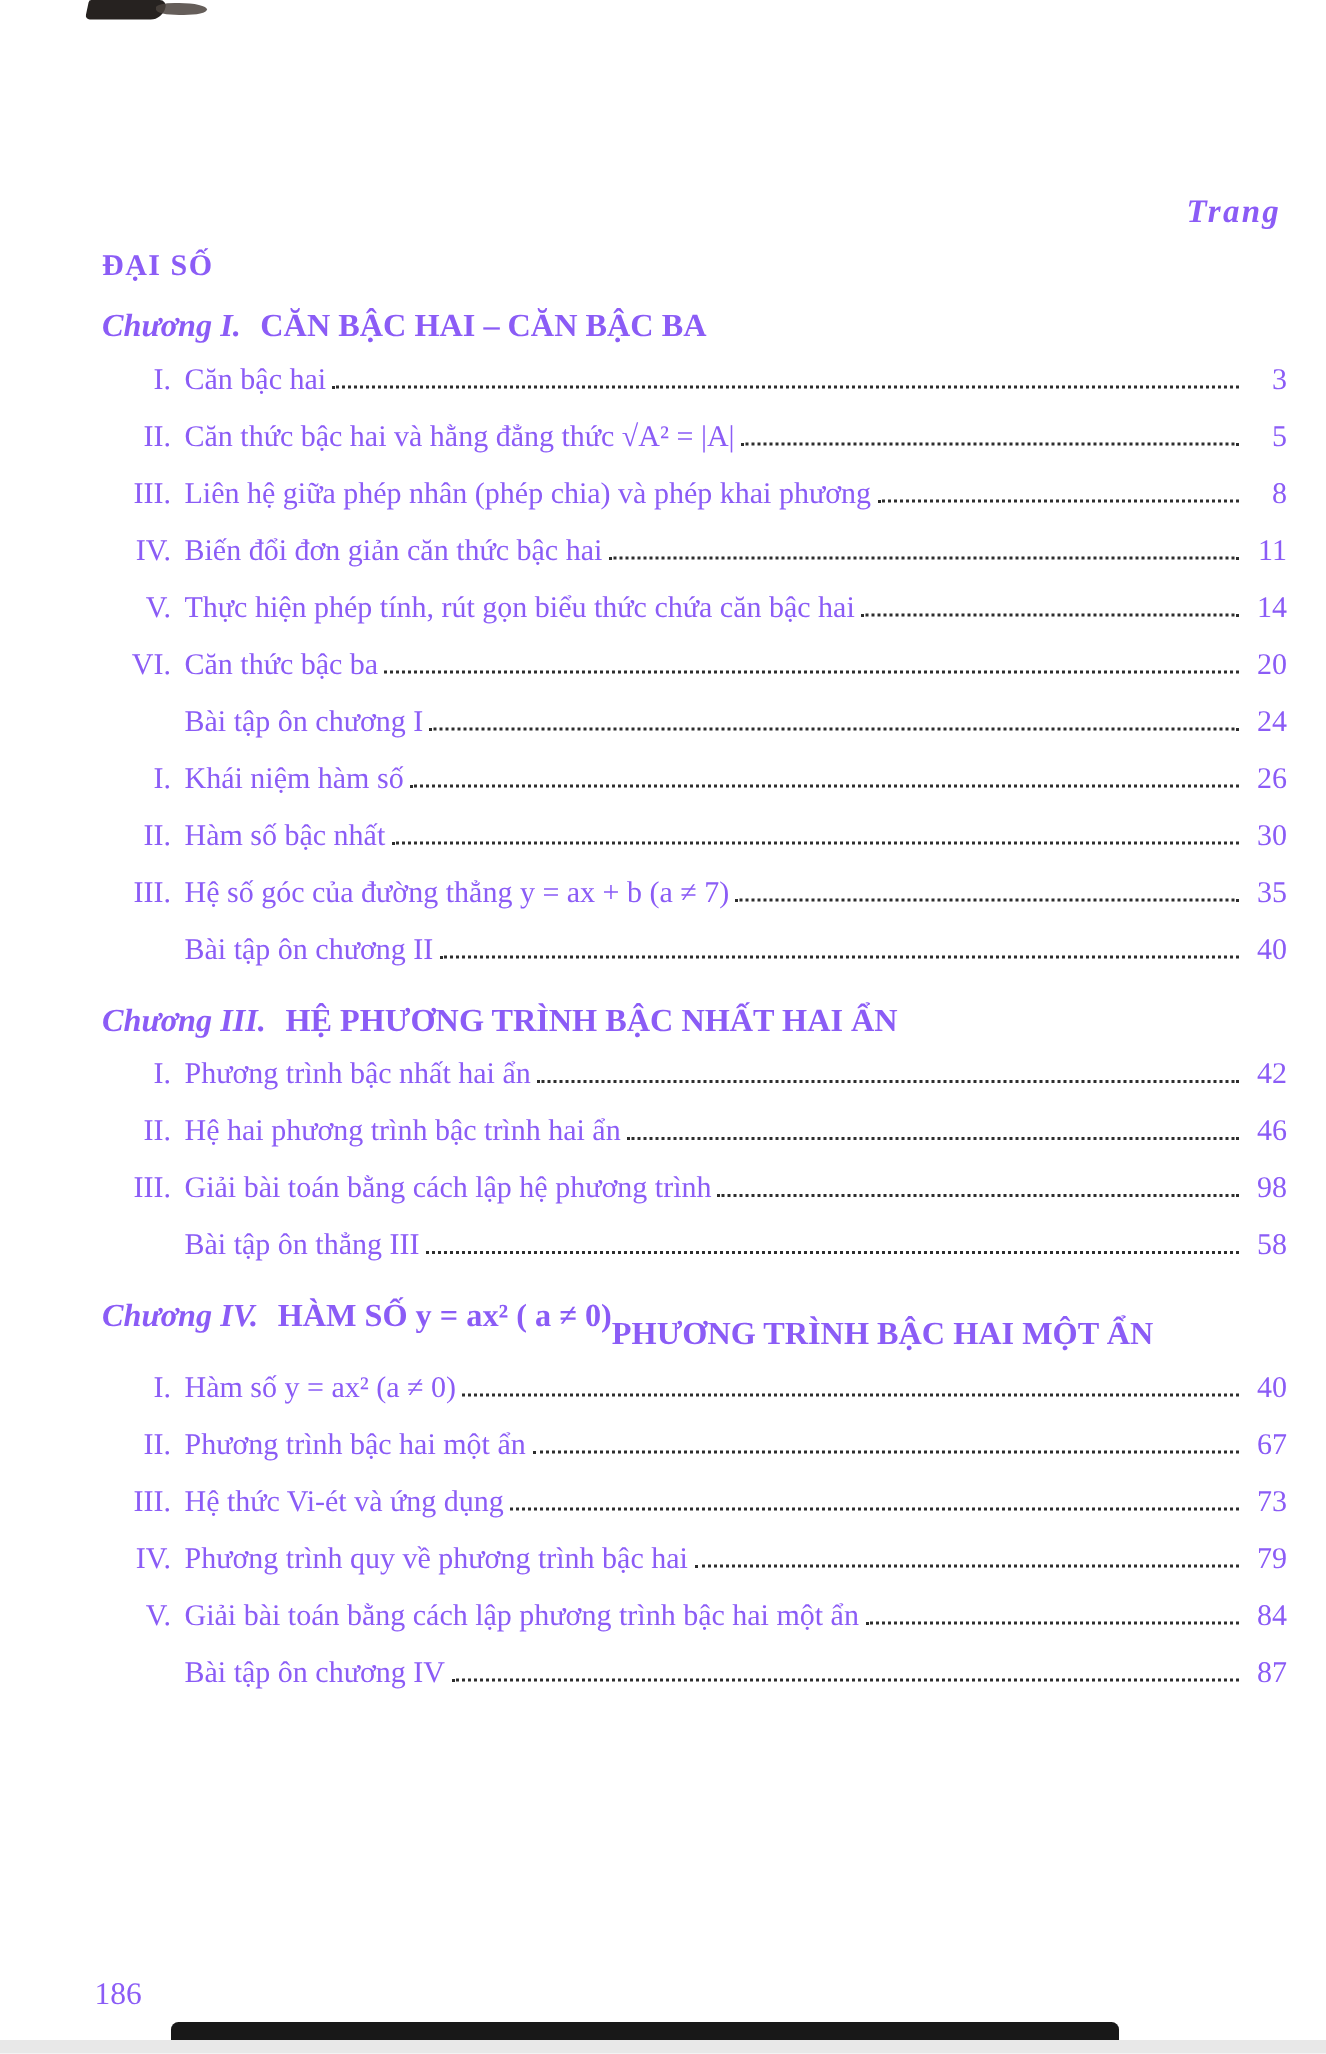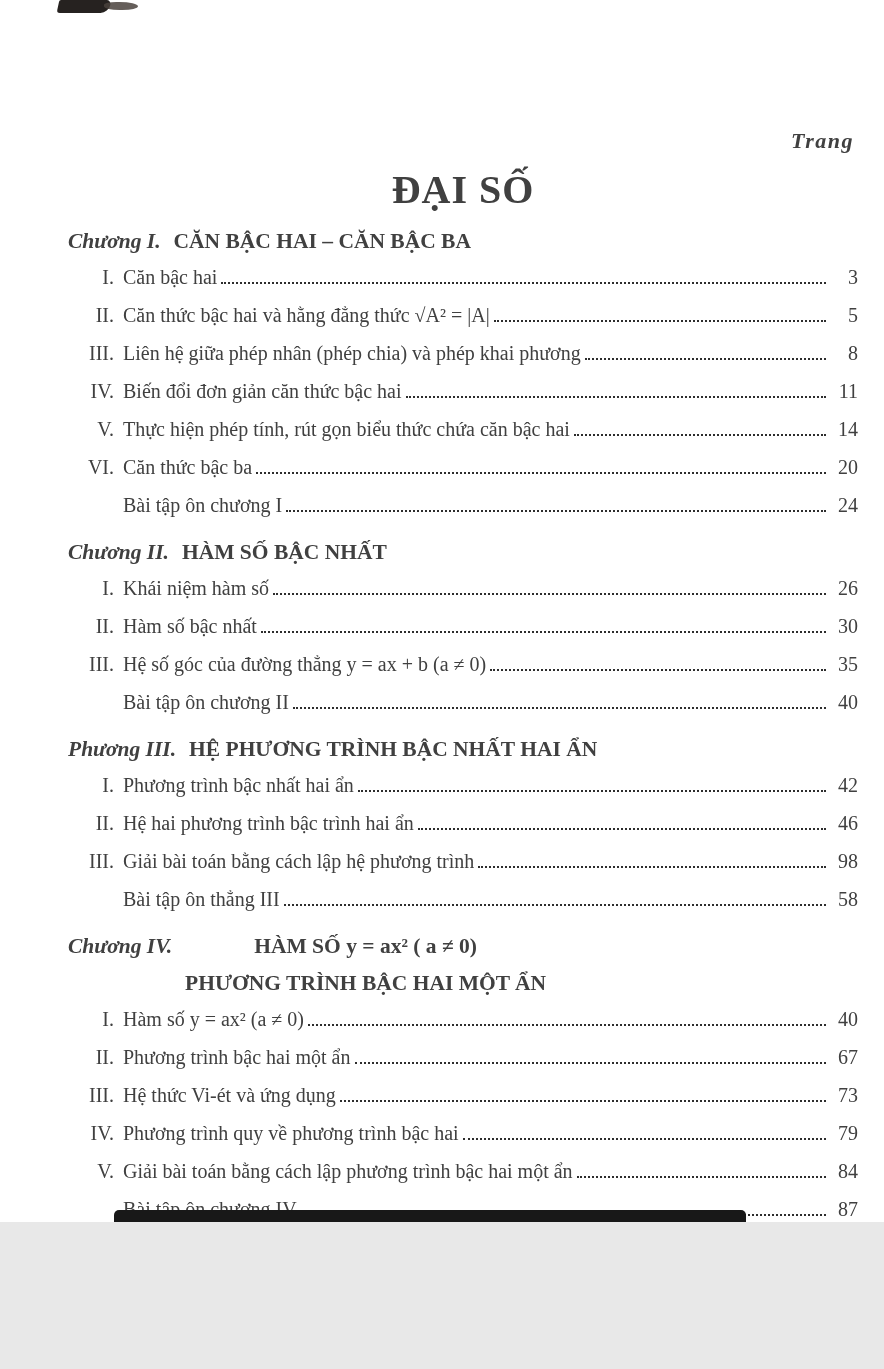--- a/index.html
+++ b/index.html
@@ -4,42 +4,42 @@
 <title>Mục lục - Đại Số</title>
 <style>
   html, body {
     margin: 0;
     padding: 0;
     background: #e8e8e8;
   }
   .page {
     position: relative;
     width: 884px;
-    height: 1222px;
+    height: 1360px;
     margin: 0 auto;
     background: #ffffff;
     font-family: "Liberation Serif", "DejaVu Serif", serif;
-    color: #404040;
+    color: #8b5cf6;
     overflow: hidden;
   }
   .content {
     padding: 128px 26px 0 68px;
   }
   .trang {
     text-align: right;
     font-weight: bold;
     font-style: italic;
     font-size: 22px;
     letter-spacing: 1.5px;
     padding-right: 4px;
   }
   .main-title {
-    text-align: center;
+    text-align: left;
     font-weight: bold;
-    font-size: 40px;
+    font-size: 20px;
     letter-spacing: 1px;
     margin: 12px 0 16px 0;
   }
   .chapter {
     display: flex;
     gap: 13px;
     align-items: baseline;
     font-size: 21.5px;
     margin-top: 15px;
     margin-bottom: 5px;
@@ -49,21 +49,21 @@
     font-weight: bold;
     font-style: italic;
     white-space: nowrap;
   }
   .ch-title {
     font-weight: bold;
     white-space: nowrap;
   }
   .ch-title-block {
     display: flex;
-    flex-direction: column;
+    flex-direction: row;
   }
   .ch-title-block .ch-title + .ch-title {
     margin-top: 12px;
   }
   .toc-row {
     display: flex;
     align-items: baseline;
     font-size: 20px;
     padding: 7px 0 8px 0;
   }
@@ -183,52 +183,48 @@
       <span class="leader"></span>
       <span class="pageno">20</span>
     </div>
     <div class="toc-row">
       <span class="num"></span>
       <span class="label">Bài tập ôn chương I</span>
       <span class="leader"></span>
       <span class="pageno">24</span>
     </div>
 
-    <div class="chapter">
-      <span class="ch-label">Chương II.</span>
-      <span class="ch-title">HÀM SỐ BẬC NHẤT</span>
-    </div>
 
     <div class="toc-row">
       <span class="num">I.</span>
       <span class="label">Khái niệm hàm số</span>
       <span class="leader"></span>
       <span class="pageno">26</span>
     </div>
     <div class="toc-row">
       <span class="num">II.</span>
       <span class="label">Hàm số bậc nhất</span>
       <span class="leader"></span>
       <span class="pageno">30</span>
     </div>
     <div class="toc-row">
       <span class="num">III.</span>
-      <span class="label">Hệ số góc của đường thẳng y = ax + b (a ≠ 0)</span>
+      <span class="label">Hệ số góc của đường thẳng y = ax + b (a ≠ 7)</span>
       <span class="leader"></span>
       <span class="pageno">35</span>
     </div>
     <div class="toc-row">
       <span class="num"></span>
       <span class="label">Bài tập ôn chương II</span>
       <span class="leader"></span>
       <span class="pageno">40</span>
     </div>
 
     <div class="chapter">
-      <span class="ch-label">Phương III.</span>
+      <span class="ch-label">Chương III.</span>
       <span class="ch-title">HỆ PHƯƠNG TRÌNH BẬC NHẤT HAI ẨN</span>
     </div>
 
     <div class="toc-row">
       <span class="num">I.</span>
       <span class="label">Phương trình bậc nhất hai ẩn</span>
       <span class="leader"></span>
       <span class="pageno">42</span>
     </div>
     <div class="toc-row">

